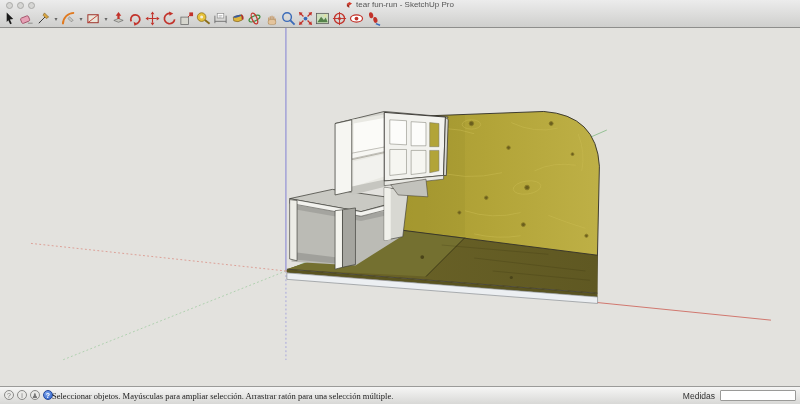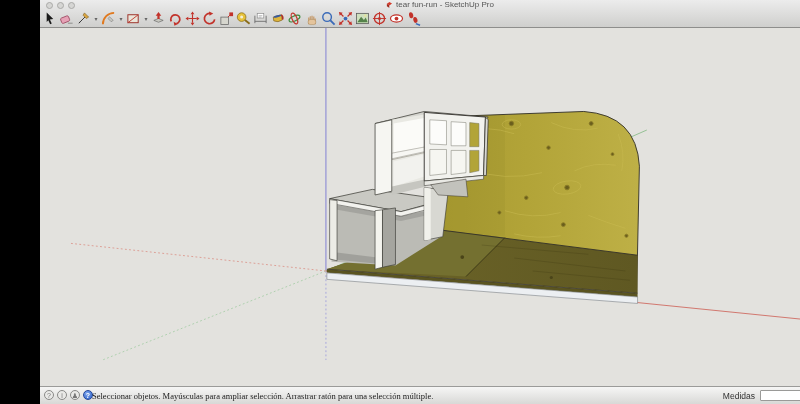--- a/index.html
+++ b/index.html
@@ -1,17 +1,17 @@
 <!DOCTYPE html>
 <html><head>
 <meta charset="utf-8">
 <style>
   html,body{margin:0;padding:0;}
   body{width:800px;height:404px;overflow:hidden;font-family:"Liberation Sans",sans-serif;background:#000;}
-  .window{position:relative;width:636px;height:404px;background:#e3e2de;margin-left:40px;}
+  .window{position:relative;width:636px;height:404px;background:#e3e2de;}
 
   
   .titlebar{position:absolute;top:0;left:0;width:800px;height:28px;
     background:linear-gradient(#ececec,#cfcfcd);border-bottom:1px solid #8e8e8c;box-sizing:border-box;}
   .traffic{position:absolute;top:2px;left:6px;display:flex;gap:4px;}
   .traffic span{width:7px;height:7px;border-radius:50%;background:#d6d6d4;border:1px solid #a9a9a7;box-sizing:border-box;}
   .title{position:absolute;top:0;left:0;width:100%;height:10px;text-align:center;
     font-size:8px;line-height:10px;color:#555;white-space:nowrap;}
   .title .logo{display:inline-block;vertical-align:-1px;margin-right:3px;}
   .tools{position:absolute;top:9px;left:2px;height:18px;display:flex;align-items:center;gap:2px;}

